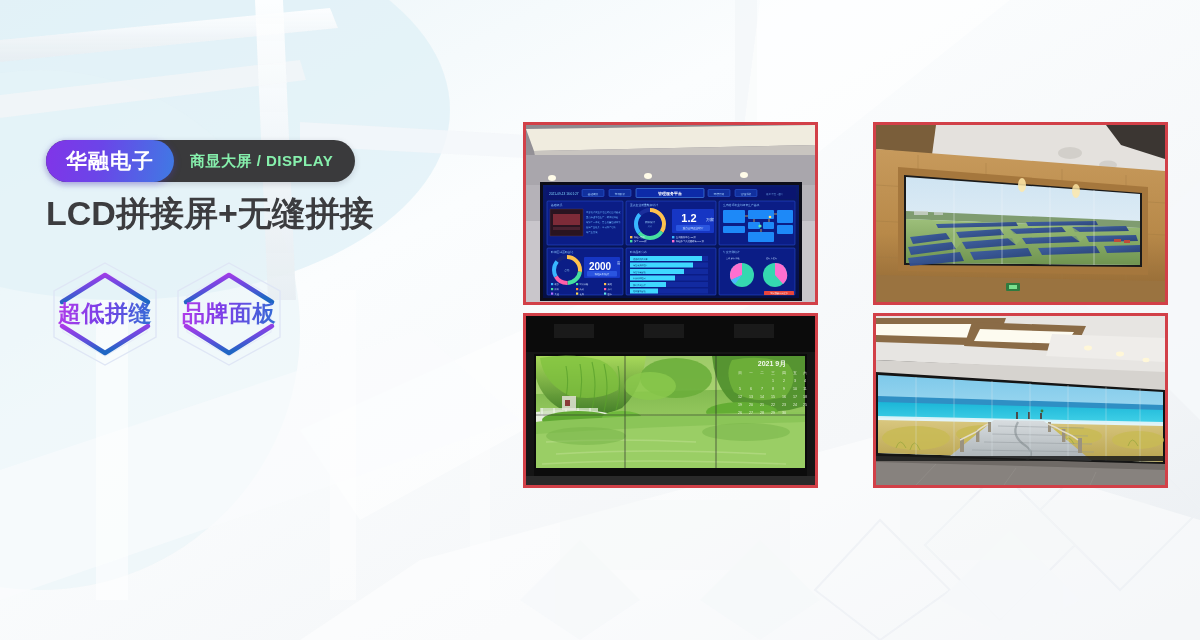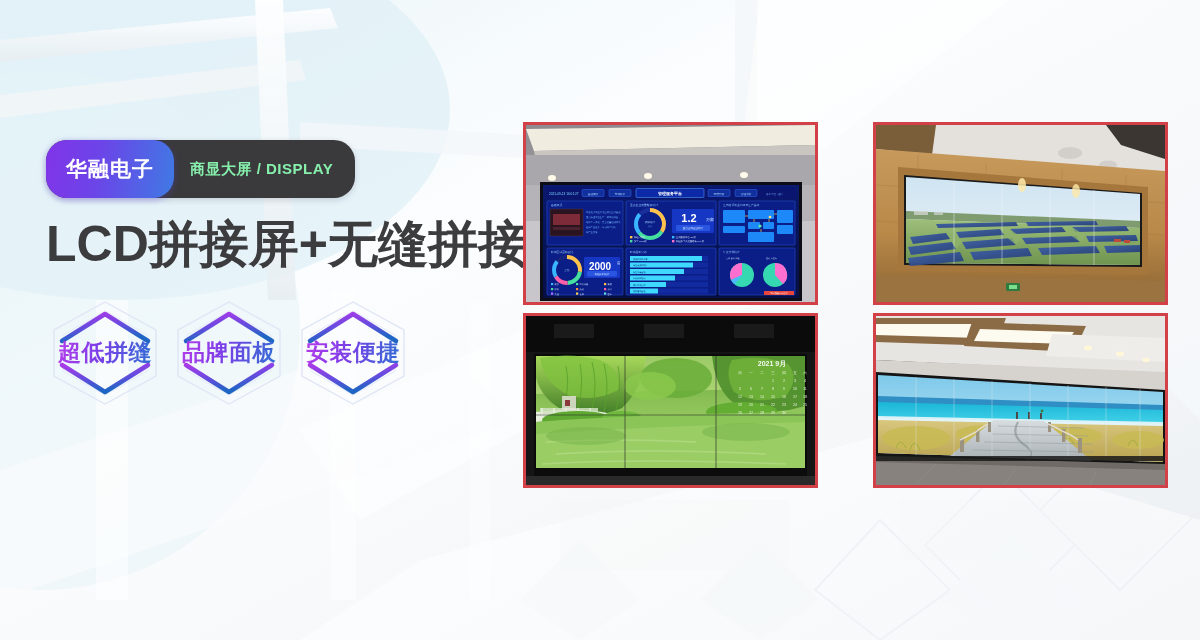--- a/index.html
+++ b/index.html
@@ -24,21 +24,21 @@
   .left-col {
     position: absolute;
     left: 46px; top: 140px;
     width: 500px;
   }
 
   
   .pill-wrap {
     display: inline-flex;
     align-items: stretch;
-    height: 58px;
+    height: 42px;
     border-radius: 21px;
     background: #3a3a3c;
     box-shadow: 0 2px 6px rgba(40,40,60,0.18);
     overflow: visible;
     position: relative;
   }
   .pill-brand {
     display: flex; align-items: center; justify-content: center;
     padding: 0 20px;
     border-radius: 21px;
@@ -56,22 +56,22 @@
     padding: 0 22px 0 16px;
     color: #86efac;
     font-size: 15px;
     font-weight: bold;
     letter-spacing: 0.5px;
     white-space: nowrap;
   }
 
   
   .headline {
-    margin-top: 20px;
-    font-size: 50px;
+    margin-top: 14px;
+    font-size: 34px;
     font-weight: bold;
     color: #3c3c3f;
     letter-spacing: 0px;
     line-height: 1.05;
     white-space: nowrap;
   }
   .subhead {
     margin-top: 12px;
     font-size: 21px;
     color: #8d9095;
@@ -223,29 +223,20 @@
       <div class="feature">
         <svg viewBox="0 0 118 112">
           <polygon points="59,5 110,33 110,79 59,107 8,79 8,33" fill="none" stroke="#dfe6f5" stroke-width="1.4"></polygon>
           <polygon points="59,14 101,38 101,74 59,98 17,74 17,38" fill="none" stroke="#e7ecf8" stroke-width="1.2"></polygon>
           <path d="M16 44 L59 17 L102 44" fill="none" stroke="url(#hexg1)" stroke-width="4.5" stroke-linecap="round" stroke-linejoin="round"></path>
           <path d="M16 68 L59 95 L102 68" fill="none" stroke="url(#hexg1)" stroke-width="4.5" stroke-linecap="round" stroke-linejoin="round"></path>
         </svg>
         <span class="feature-label">品牌面板</span>
       </div>
 
-      <div class="feature">
-        <svg viewBox="0 0 118 112">
-          <polygon points="59,5 110,33 110,79 59,107 8,79 8,33" fill="none" stroke="#dfe6f5" stroke-width="1.4"></polygon>
-          <polygon points="59,14 101,38 101,74 59,98 17,74 17,38" fill="none" stroke="#e7ecf8" stroke-width="1.2"></polygon>
-          <path d="M16 44 L59 17 L102 44" fill="none" stroke="url(#hexg1)" stroke-width="4.5" stroke-linecap="round" stroke-linejoin="round"></path>
-          <path d="M16 68 L59 95 L102 68" fill="none" stroke="url(#hexg1)" stroke-width="4.5" stroke-linecap="round" stroke-linejoin="round"></path>
-        </svg>
-        <span class="feature-label">安装便捷</span>
-      </div>
 
     </div>
   </div>
 
   <div class="photo-grid">
 
     <div class="photo">
       <div class="scene">
         <svg viewBox="0 0 289 177" preserveAspectRatio="none">
           <defs>

